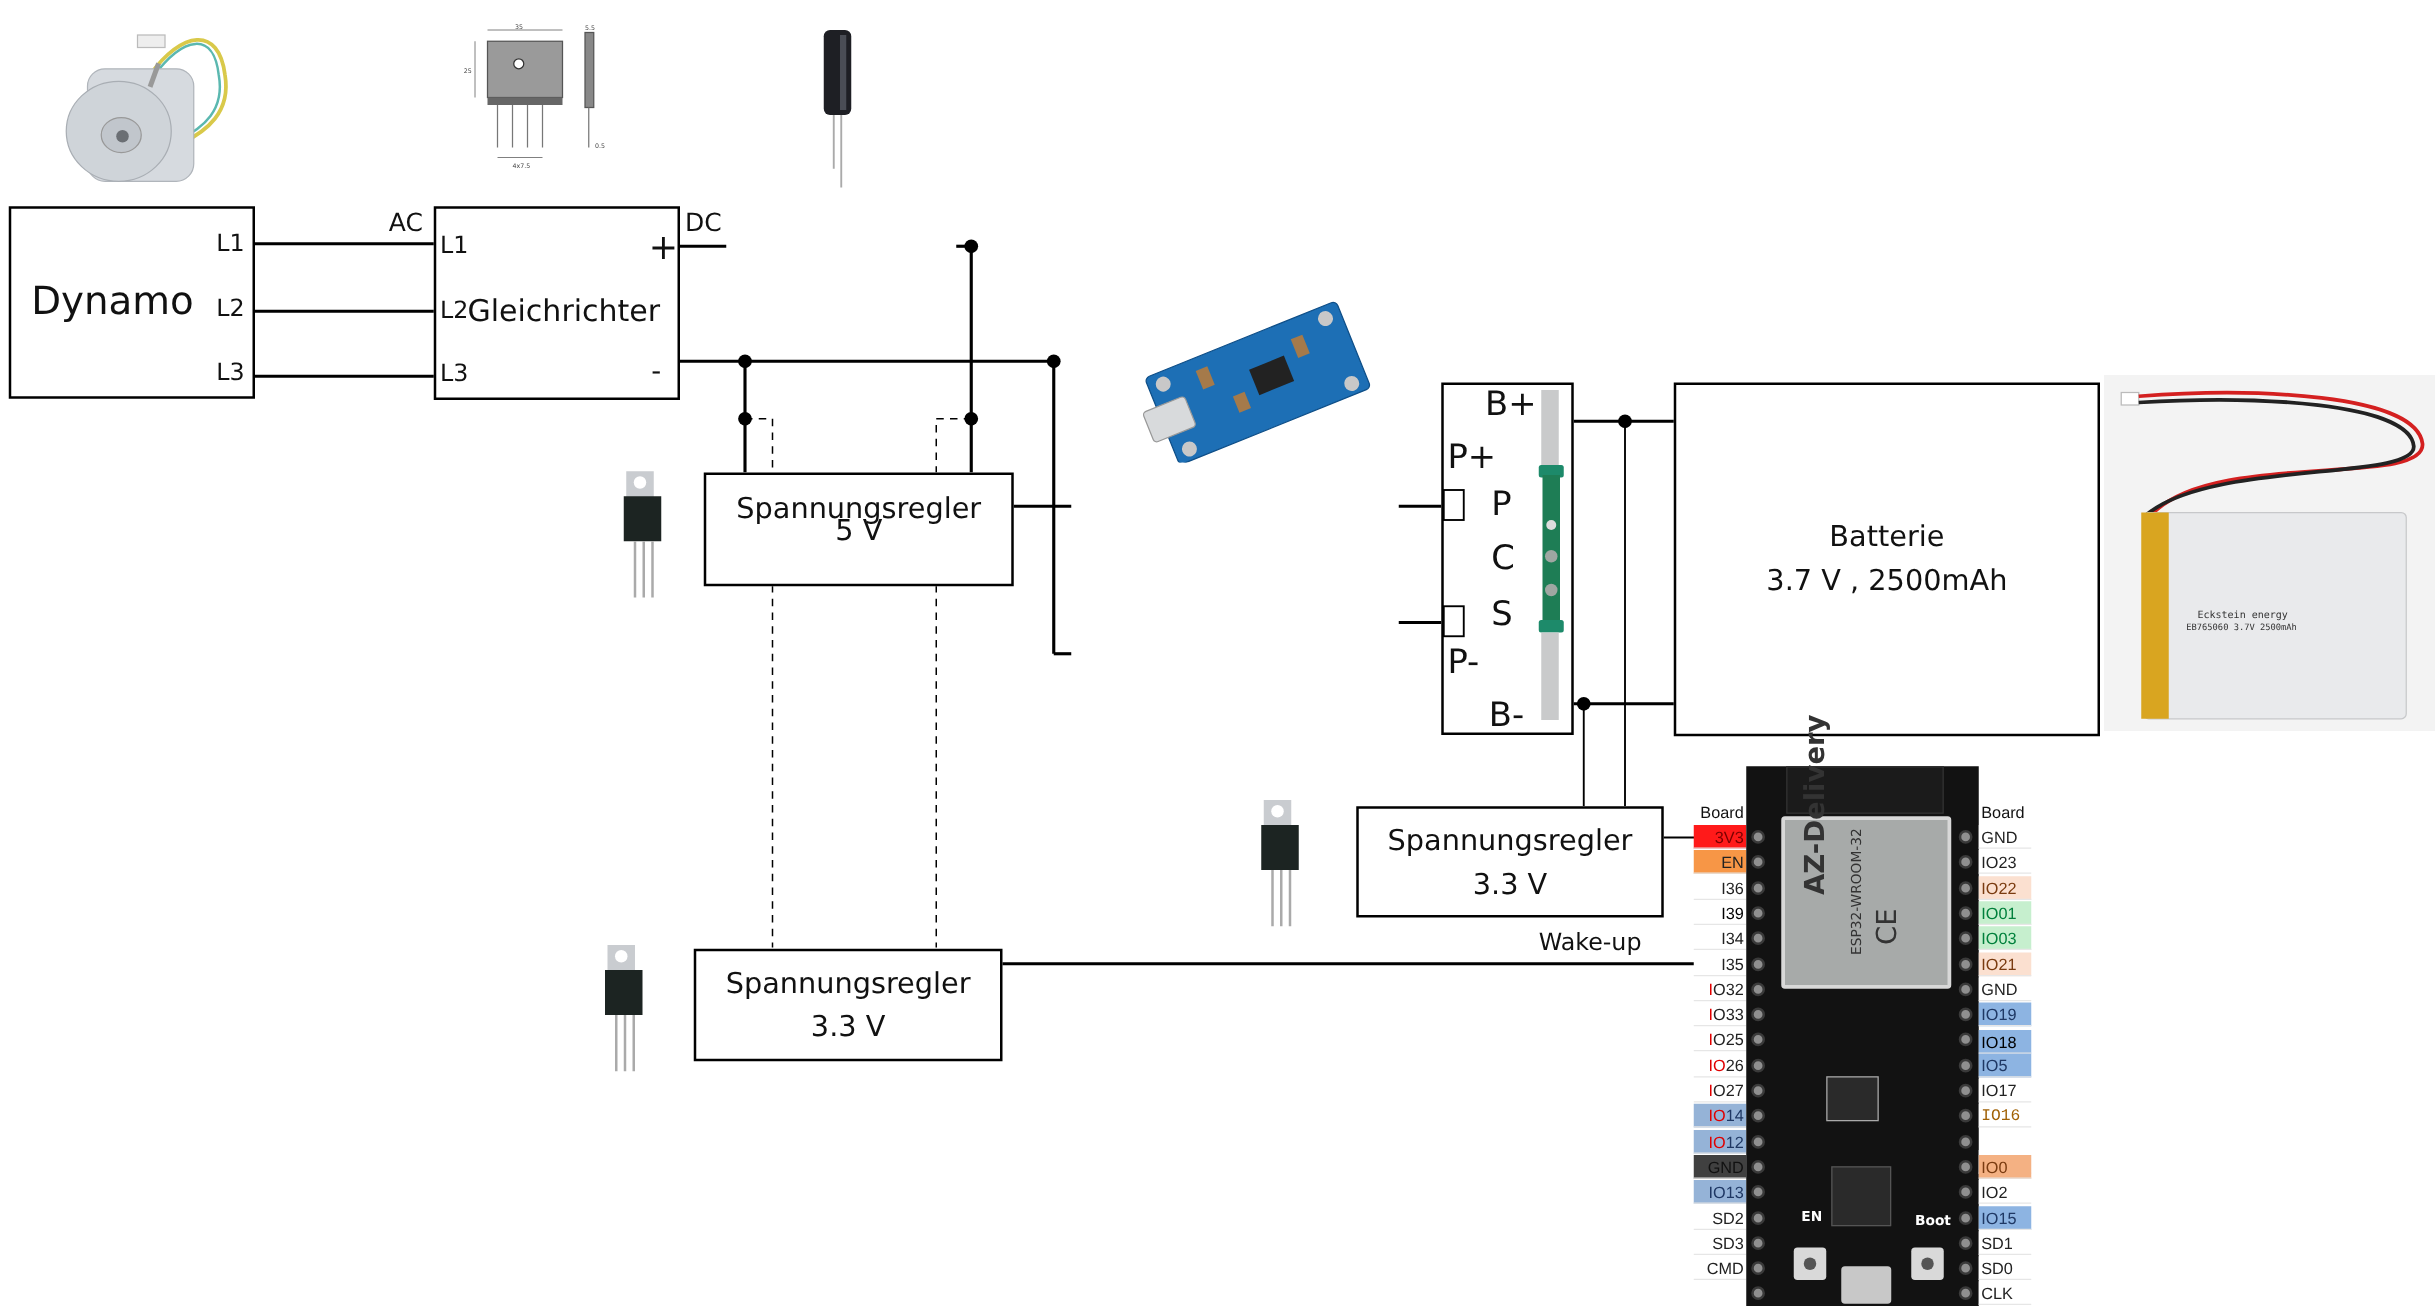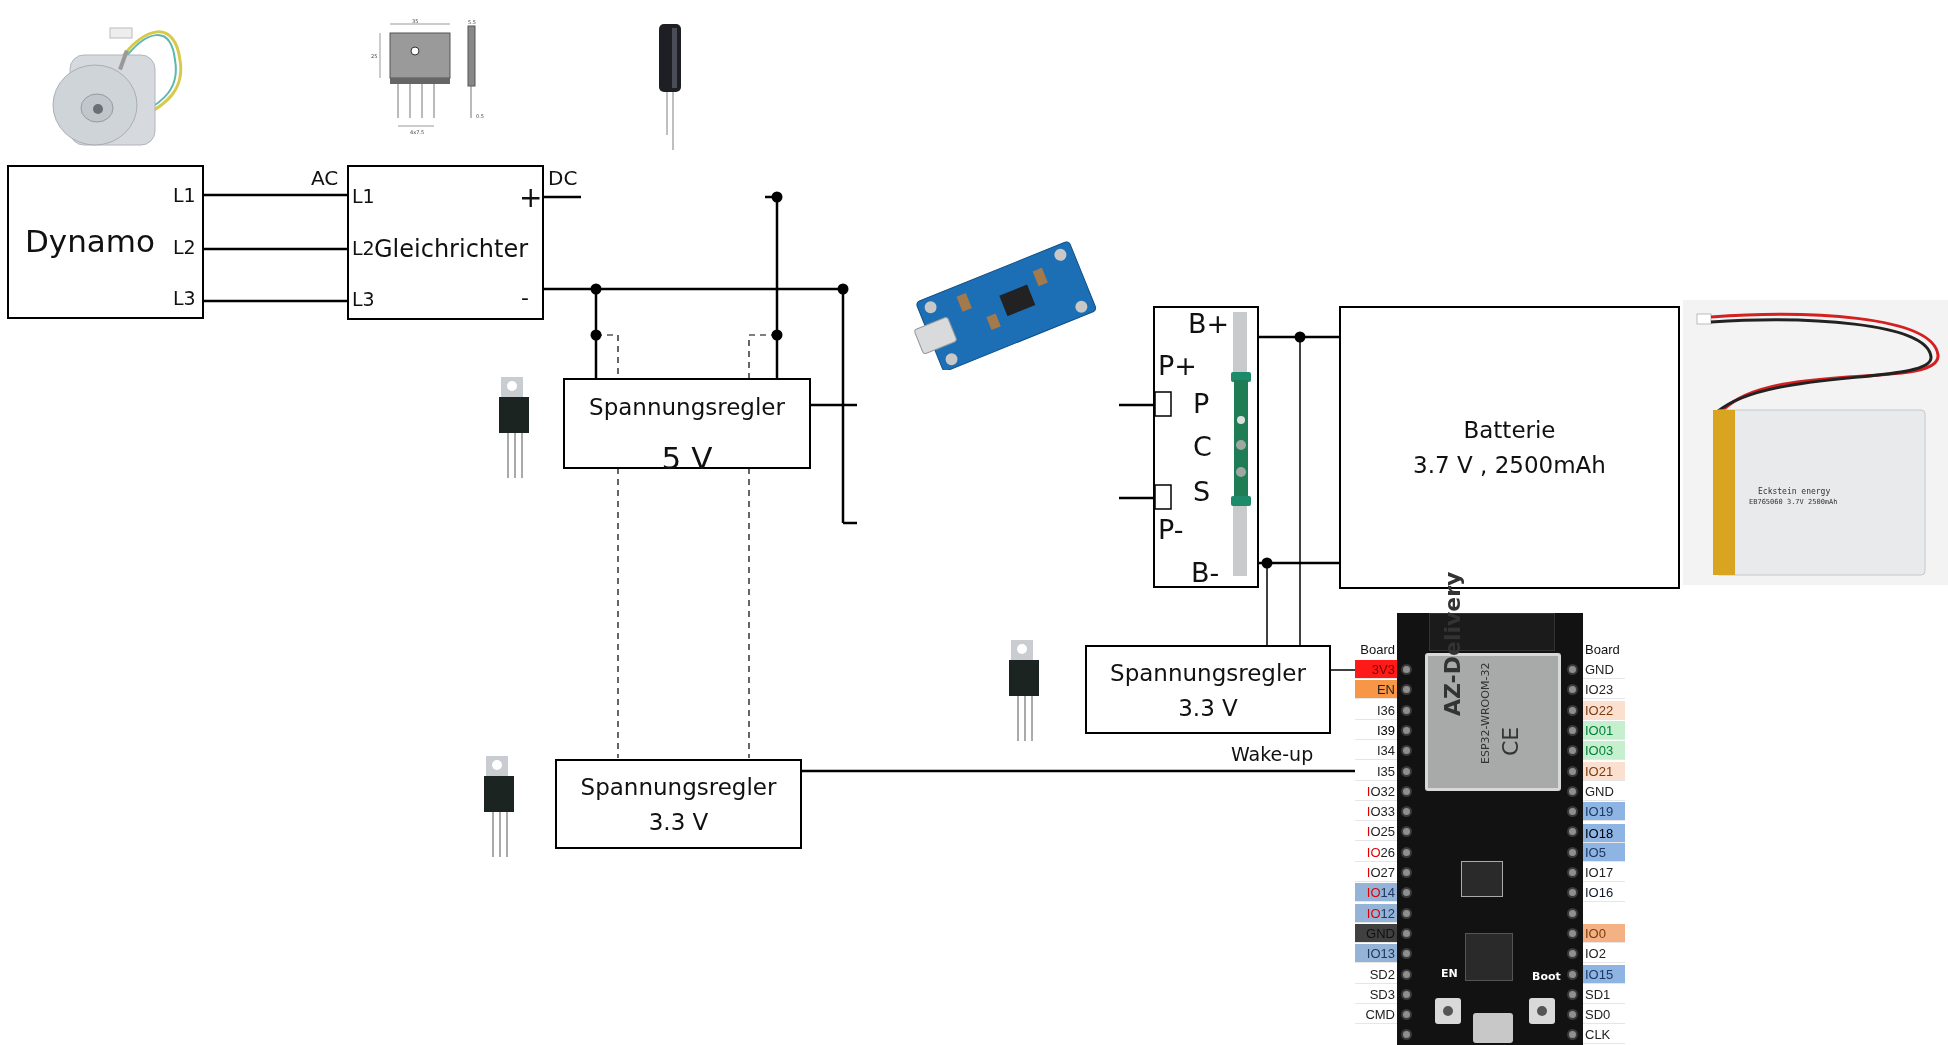--- a/index.html
+++ b/index.html
@@ -208,21 +208,21 @@
     <span class="t" style="left:3px;top:123px;font-size:19px">L3</span>
     <span class="t" style="left:170px;top:17px;font-size:28px">+</span>
     <span class="t" style="left:172px;top:120px;font-size:22px">-</span>
   </div>
 
   <span class="t" style="left:548px;top:168px;font-size:20px">DC</span>
 
 
   <div class="box center" style="left:563px;top:378px;width:248px;height:91px">
     <div class="t" style="left:0;right:0;top:16px;font-size:23px">Spannungsregler</div>
-    <div class="t" style="left:0;right:0;top:63px;font-size:31px">5 V</div>
+    <div class="t" style="left:0;right:0;top:34px;font-size:23px">5 V</div>
   </div>
 
 
   <div class="box" style="left:1153px;top:306px;width:106px;height:282px;background:transparent">
     <span class="t" style="left:33px;top:2px;font-size:27px">B+</span>
     <span class="t" style="left:3px;top:44px;font-size:27px">P+</span>
     <span class="t" style="left:38px;top:82px;font-size:27px">P</span>
     <span class="t" style="left:38px;top:125px;font-size:27px">C</span>
     <span class="t" style="left:38px;top:170px;font-size:27px">S</span>
     <span class="t" style="left:3px;top:208px;font-size:27px">P-</span>
@@ -340,21 +340,21 @@
         <div class="pin right" style="left: 228px; width: 42px; top: 67.3px; background: rgb(255, 255, 255); color: rgb(34, 34, 34);">IO23</div>
         <div class="pin right" style="left: 228px; width: 42px; top: 87.6px; background: rgb(251, 224, 208); color: rgb(122, 59, 16);">IO22</div>
         <div class="pin right" style="left: 228px; width: 42px; top: 107.9px; background: rgb(198, 239, 206); color: rgb(0, 128, 60);">IO01</div>
         <div class="pin right" style="left: 228px; width: 42px; top: 128.2px; background: rgb(198, 239, 206); color: rgb(0, 128, 60);">IO03</div>
         <div class="pin right" style="left: 228px; width: 42px; top: 148.5px; background: rgb(251, 224, 208); color: rgb(122, 59, 16);">IO21</div>
         <div class="pin right" style="left: 228px; width: 42px; top: 168.8px; background: rgb(255, 255, 255); color: rgb(34, 34, 34);">GND</div>
         <div class="pin right" style="left: 228px; width: 42px; top: 189.1px; background: rgb(141, 180, 226); color: rgb(31, 56, 100);">IO19</div>
         <div class="pin right" style="left: 228px; width: 42px; top: 211px; background: rgb(141, 180, 226); color: #000000;">IO18</div>
         <div class="pin right" style="left: 228px; width: 42px; top: 229.7px; background: rgb(141, 180, 226); color: rgb(31, 56, 100);">IO5</div>
         <div class="pin right" style="left: 228px; width: 42px; top: 250px; background: rgb(255, 255, 255); color: rgb(34, 34, 34);">IO17</div>
-        <div class="pin right" style="left: 228px; width: 42px; top: 270.3px; background: rgb(255, 255, 255); color: #0f172a;">IO16</div>
+        <div class="pin right" style="left: 228px; width: 42px; top: 270.3px; background: rgb(255, 255, 255); color: #a16207; font-family: Liberation Mono, monospace;">IO16</div>
         <div class="pin right" style="left: 228px; width: 42px; top: 290.6px; background: rgb(255, 255, 255); color: rgb(34, 34, 34); margin-top: 16px;">IO04</div>
         <div class="pin right" style="left: 228px; width: 42px; top: 310.9px; background: rgb(244, 177, 131); color: rgb(122, 59, 16);">IO0</div>
         <div class="pin right" style="left: 228px; width: 42px; top: 331.2px; background: rgb(255, 255, 255); color: rgb(34, 34, 34);">IO2</div>
         <div class="pin right" style="left: 228px; width: 42px; top: 351.5px; background: rgb(141, 180, 226); color: rgb(31, 56, 100);">IO15</div>
         <div class="pin right" style="left: 228px; width: 42px; top: 371.8px; background: rgb(255, 255, 255); color: rgb(34, 34, 34);">SD1</div>
         <div class="pin right" style="left: 228px; width: 42px; top: 392.1px; background: rgb(255, 255, 255); color: rgb(34, 34, 34);">SD0</div>
         <div class="pin right" style="left: 228px; width: 42px; top: 412.4px; background: rgb(255, 255, 255); color: rgb(34, 34, 34);">CLK</div>
       </div>
   </div>
 

